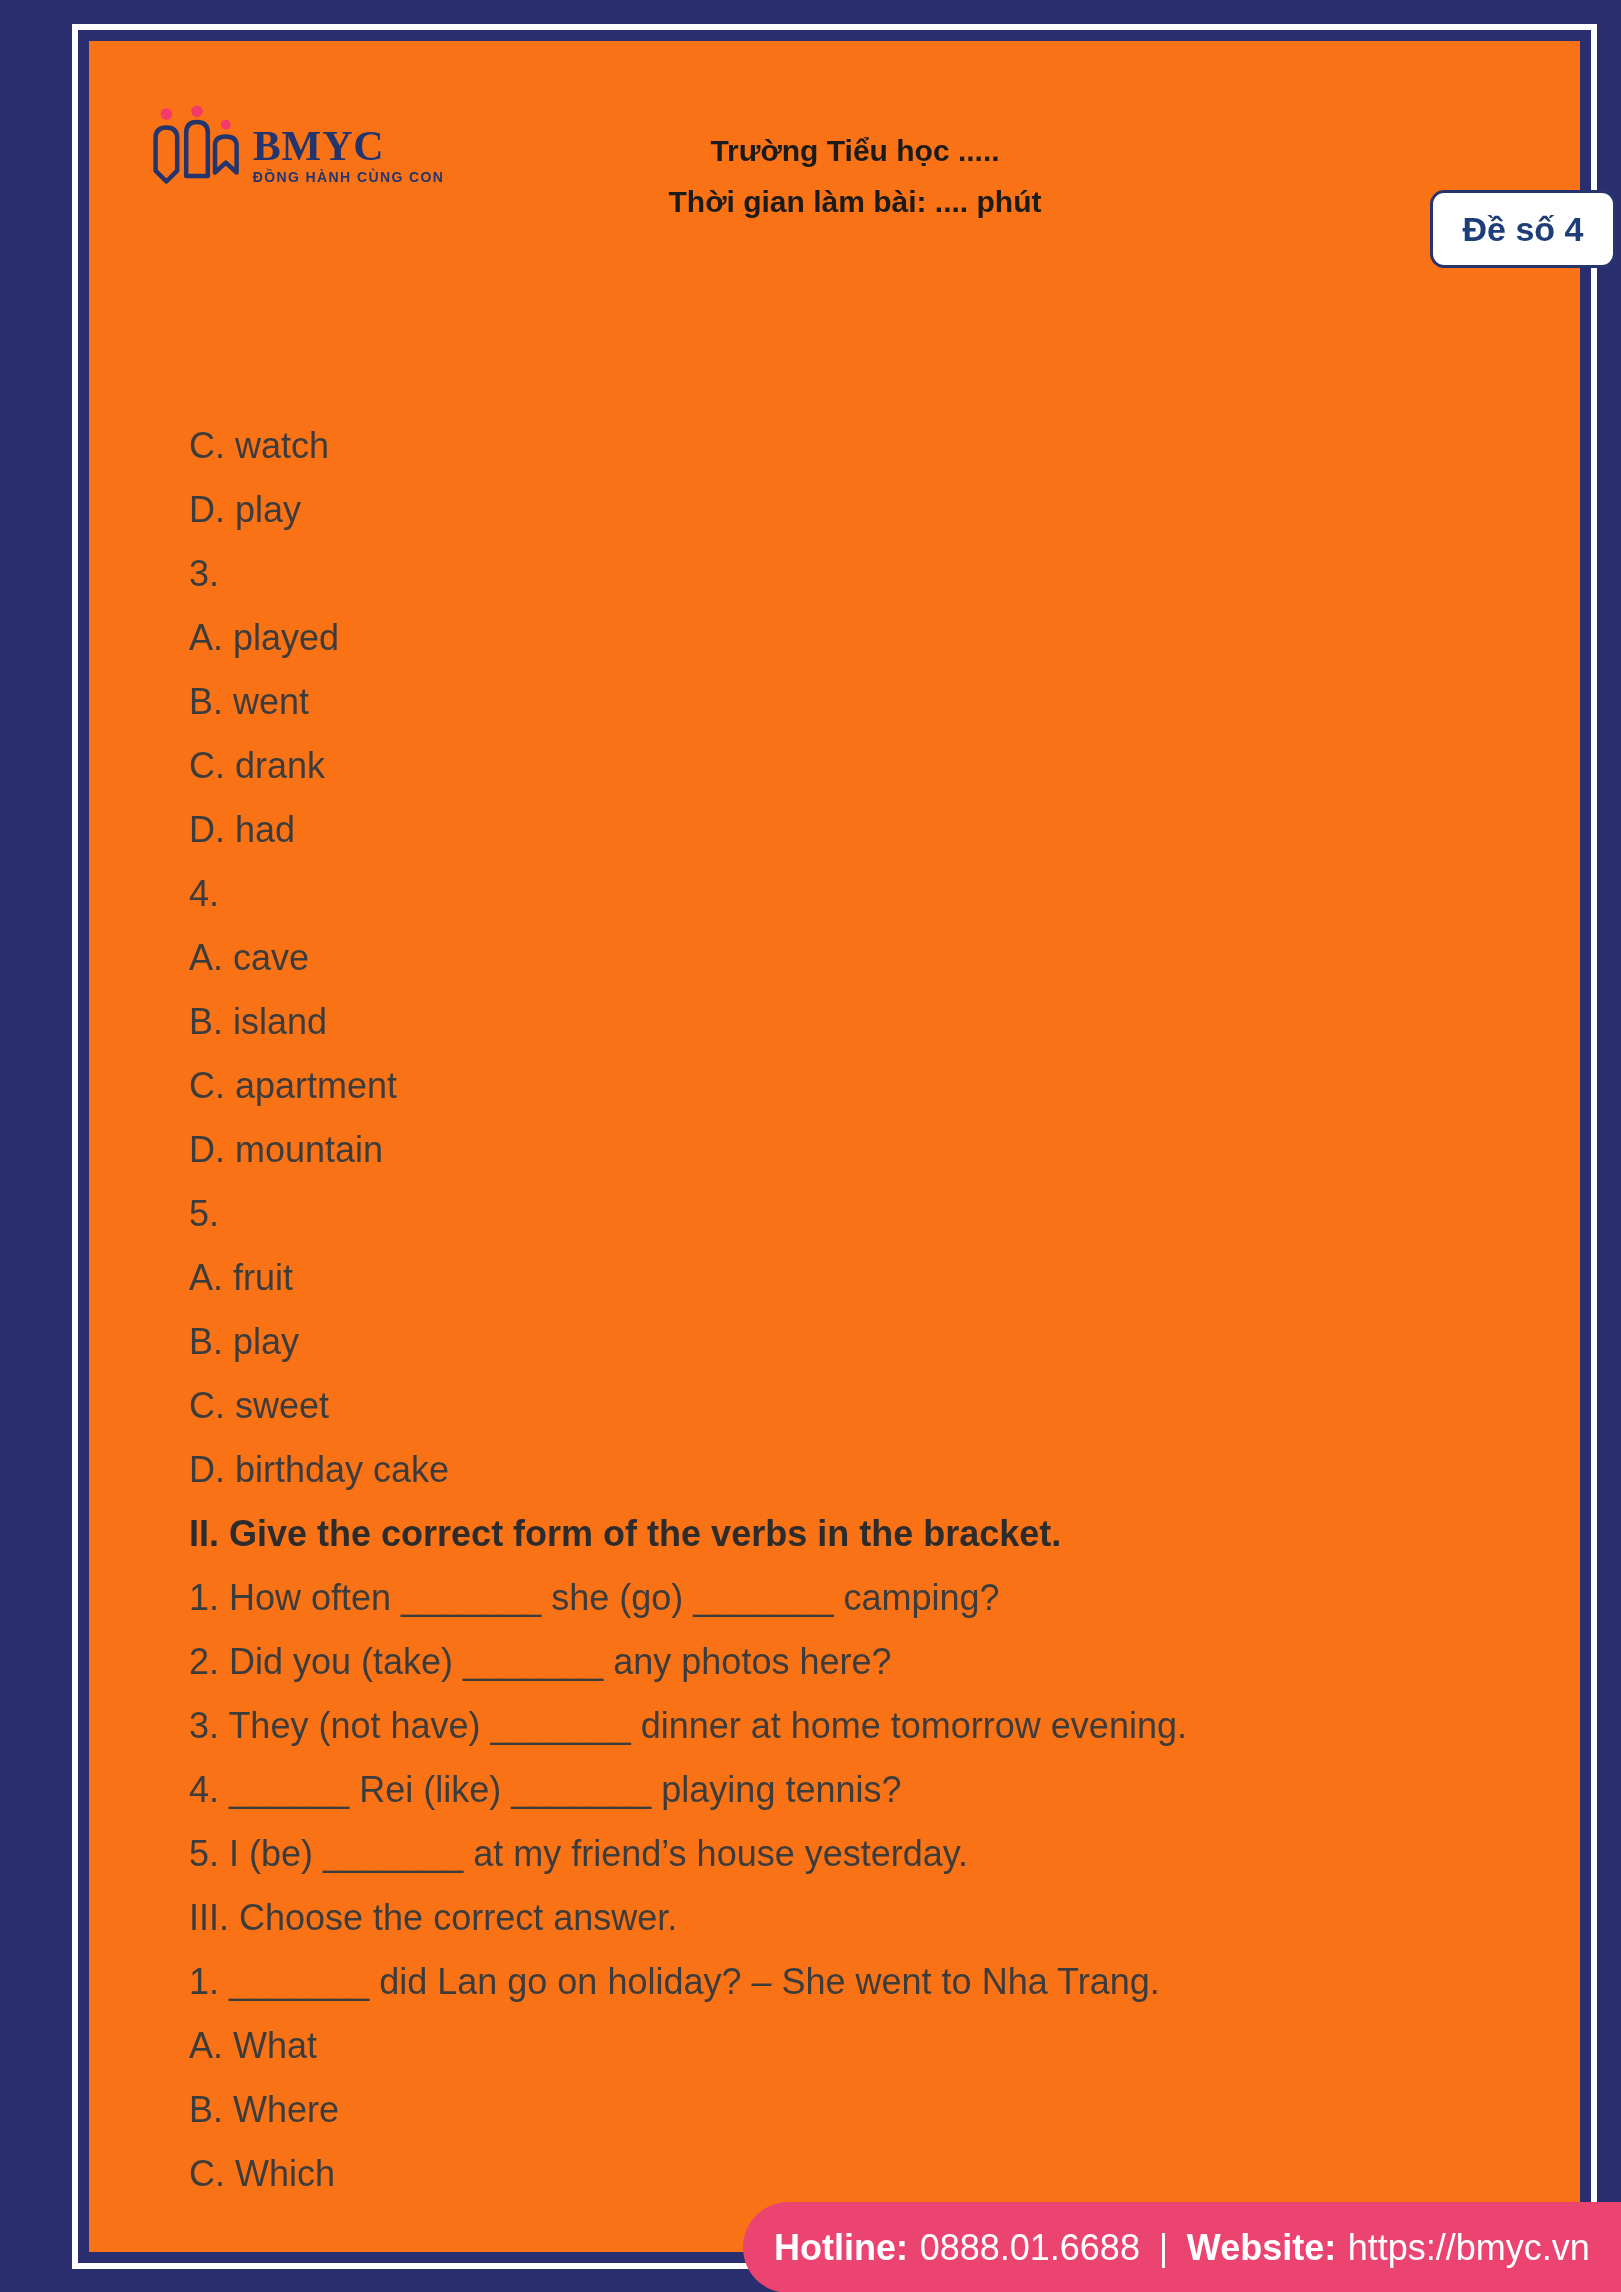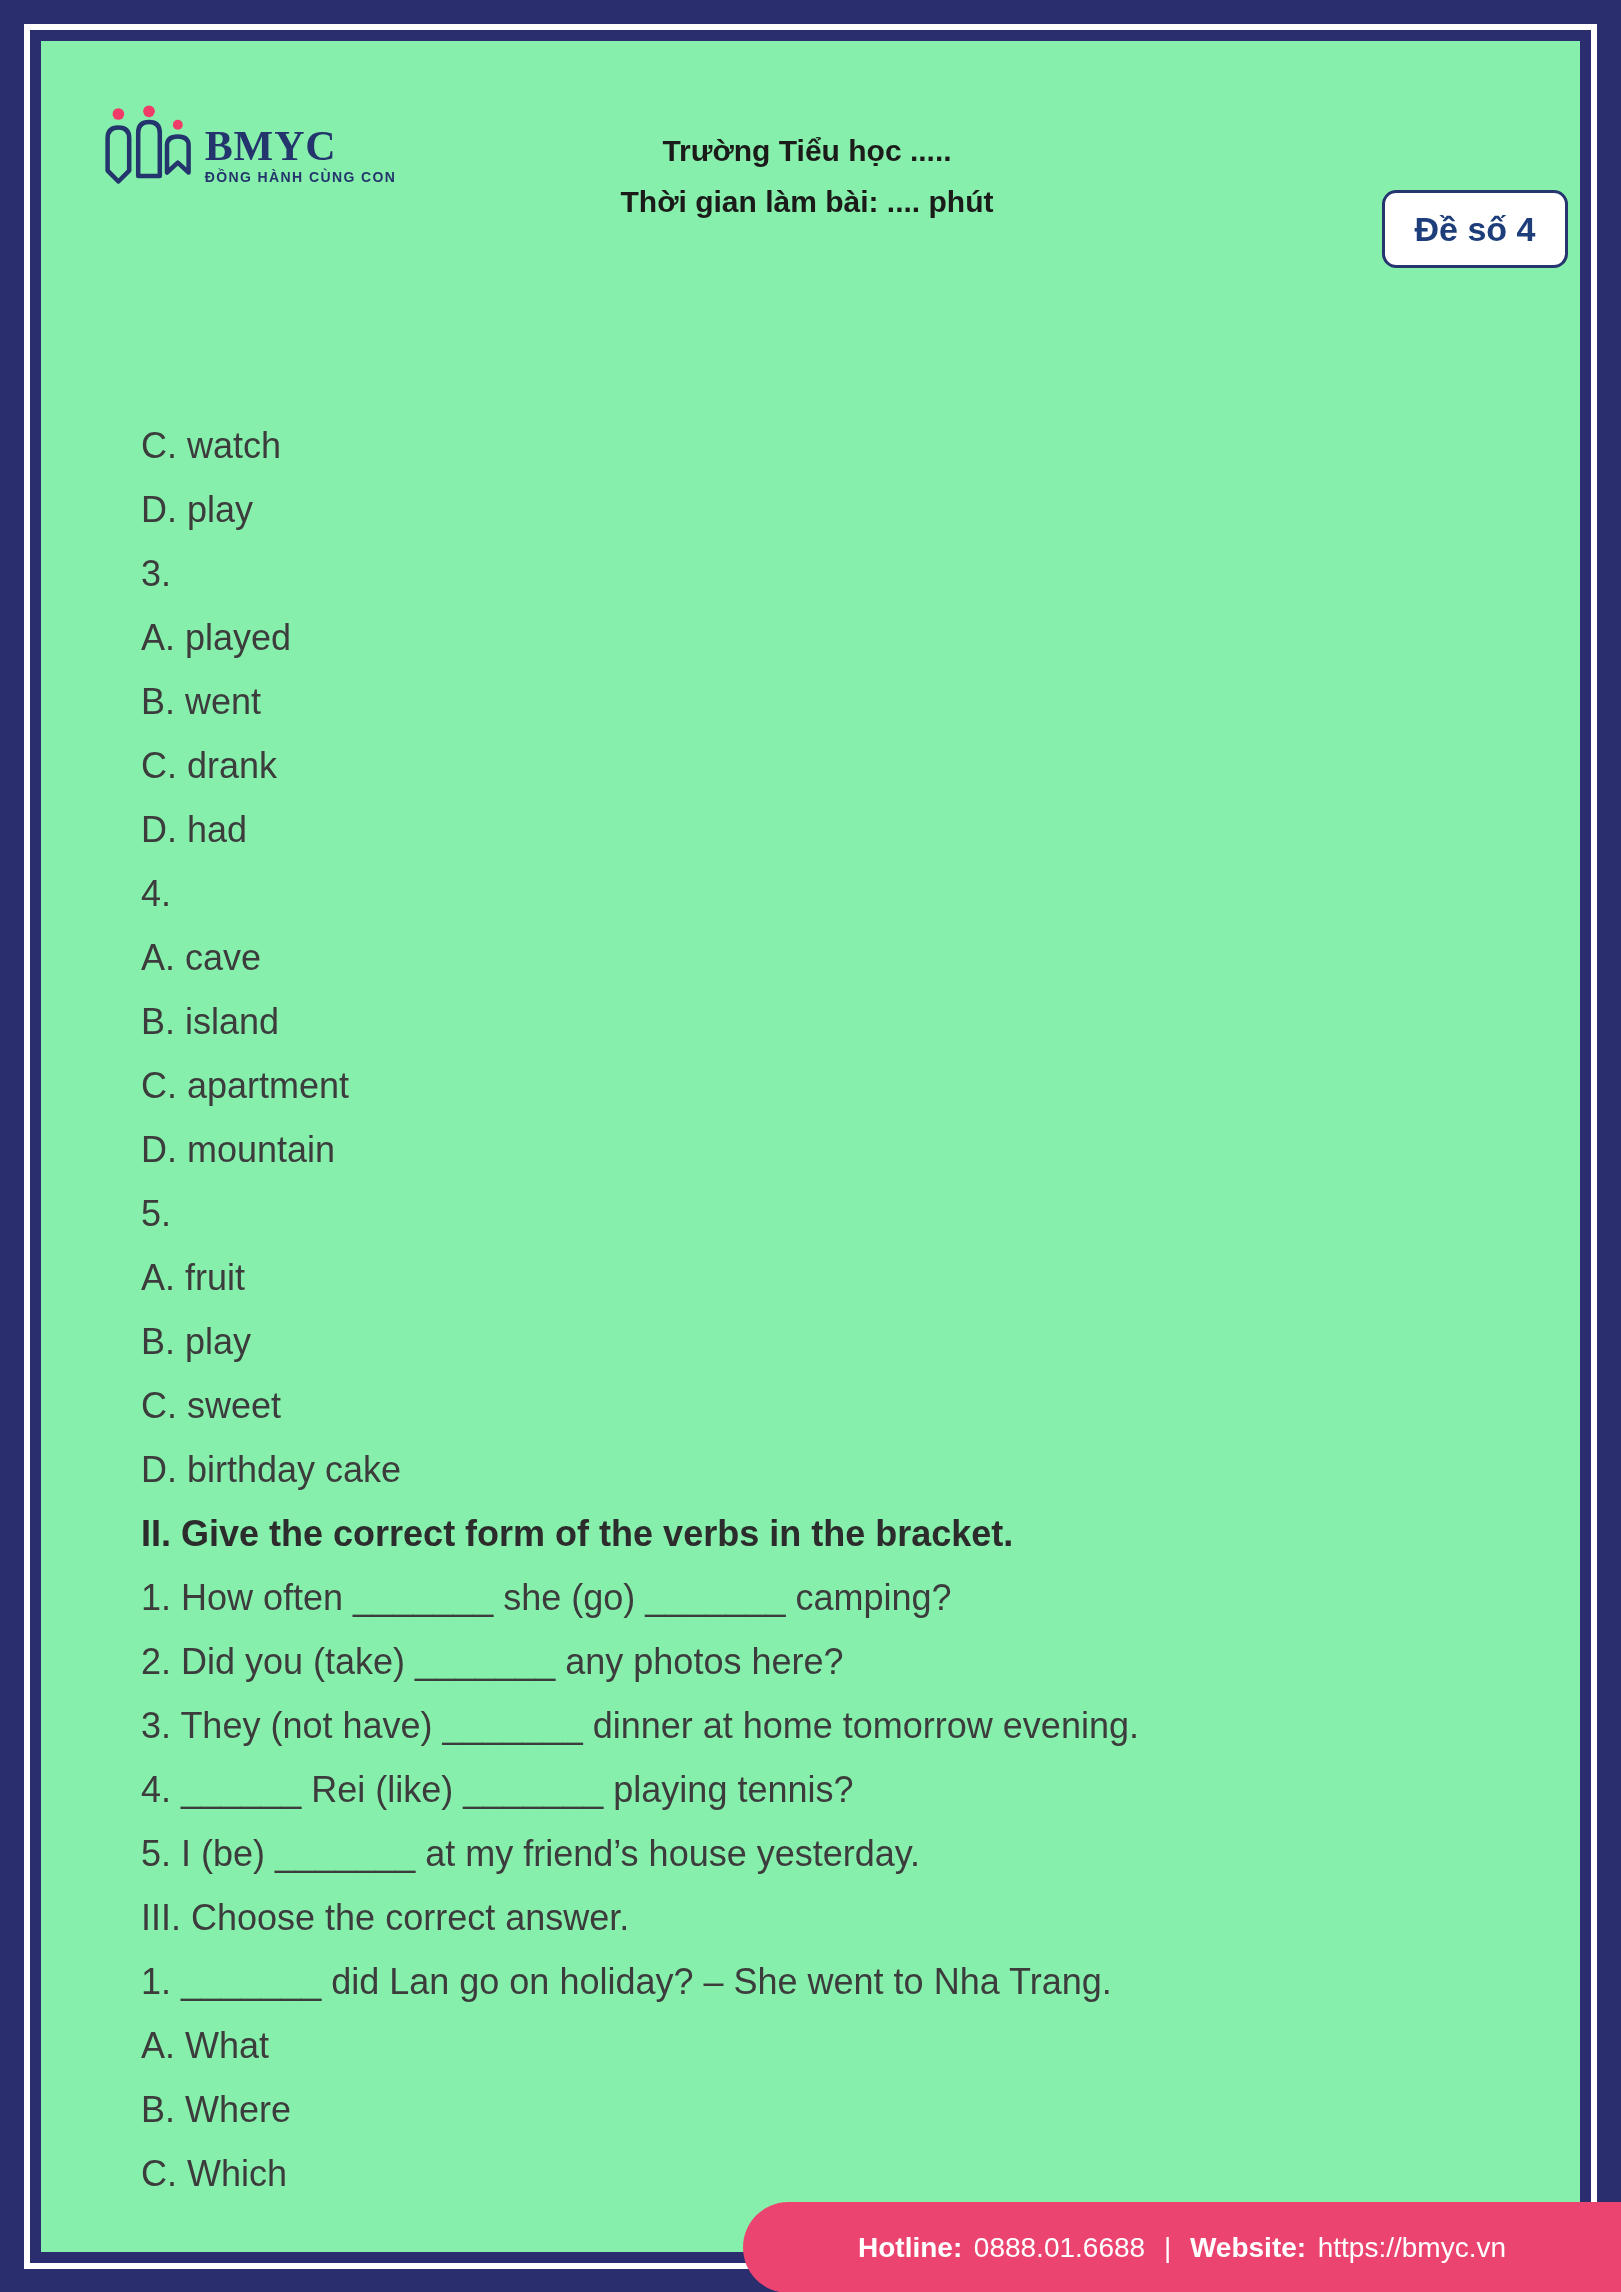--- a/index.html
+++ b/index.html
@@ -2,22 +2,22 @@
 <html style="--navy: #2a2e6e; --logo-navy: #24356d; --badge-blue: #1d3e7a; --pink: #ec4470; --dot-pink: #f13c69; --body-text: #3c3c3c; --header-text: #1b1b19;font-size:14.3px"><head>
 <meta charset="utf-8">
 <style>
   :root{
     --navy:#2a2e6e; --logo-navy:#24356d; --badge-blue:#1d3e7a;
     --pink:#ec4470; --dot-pink:#f13c69; --body-text:#3c3c3c; --header-text:#1b1b19;
   }
   html,body{margin:0;padding:0;background:var(--navy);}
   .canvas{position:relative;width:1621px;height:2293px;background:var(--navy);
           overflow:hidden;font-family:"Liberation Sans","DejaVu Sans",sans-serif;}
-  .page{position:absolute;inset:30px;background:#86efac;border:11.6px solid var(--navy);
-        outline:6.3px solid #ffffff;box-sizing:border-box;}
+  .page{position:absolute;inset:30px;background:#f97316;border:11.6px solid var(--navy);
+        outline:6.3px solid #ffffff;box-sizing:border-box;margin-left:48px;}
   
   .logo{position:absolute;left:63px;top:64px;display:flex;align-items:flex-start;gap:10.7px;}
   .logo svg{display:block;}
   .logo-text{display:flex;flex-direction:column;margin-top:19.7px;}
   .logo-name{font-family:"Liberation Serif","DejaVu Serif",serif;font-weight:bold;
              font-size:42px;line-height:43px;color:var(--logo-navy);letter-spacing:0.9px;}
   .logo-tagline{font-size:14px;font-weight:bold;letter-spacing:1.4px;color:var(--logo-navy);margin-top:1.8px;}
   
   .header{position:absolute;left:269px;top:84px;width:994px;text-align:center;
           color:var(--header-text);font-size:30px;font-weight:bold;line-height:51px;}
@@ -28,21 +28,21 @@
          display:flex;align-items:center;justify-content:center;
          font-size:34px;font-weight:bold;color:var(--badge-blue);}
   
   .body-block{position:absolute;left:100px;top:373px;width:1397px;
               font-size:36px;line-height:64px;color:var(--body-text);white-space:pre;}
   .body-block .line{height:64px;}
   .body-block .line.bold{font-weight:bold;color:#2c2c2c;}
   
   .footer{position:absolute;left:743px;right:0;bottom:0;height:91px;background:var(--pink);
           border-radius:46px 0 0 46px;z-index:5;display:flex;align-items:center;
-          justify-content:center;color:#ffffff;font-size:28px;gap:11.6px;}
+          justify-content:center;color:#ffffff;font-size:36px;gap:11.6px;}
   .footer .b{font-weight:bold;}
   .footer .sep{margin:0 7.2px;font-weight:normal;}
 </style>
 </head>
 <body>
 
 <div class="canvas">
   <div class="page">
 
     <div class="logo">

